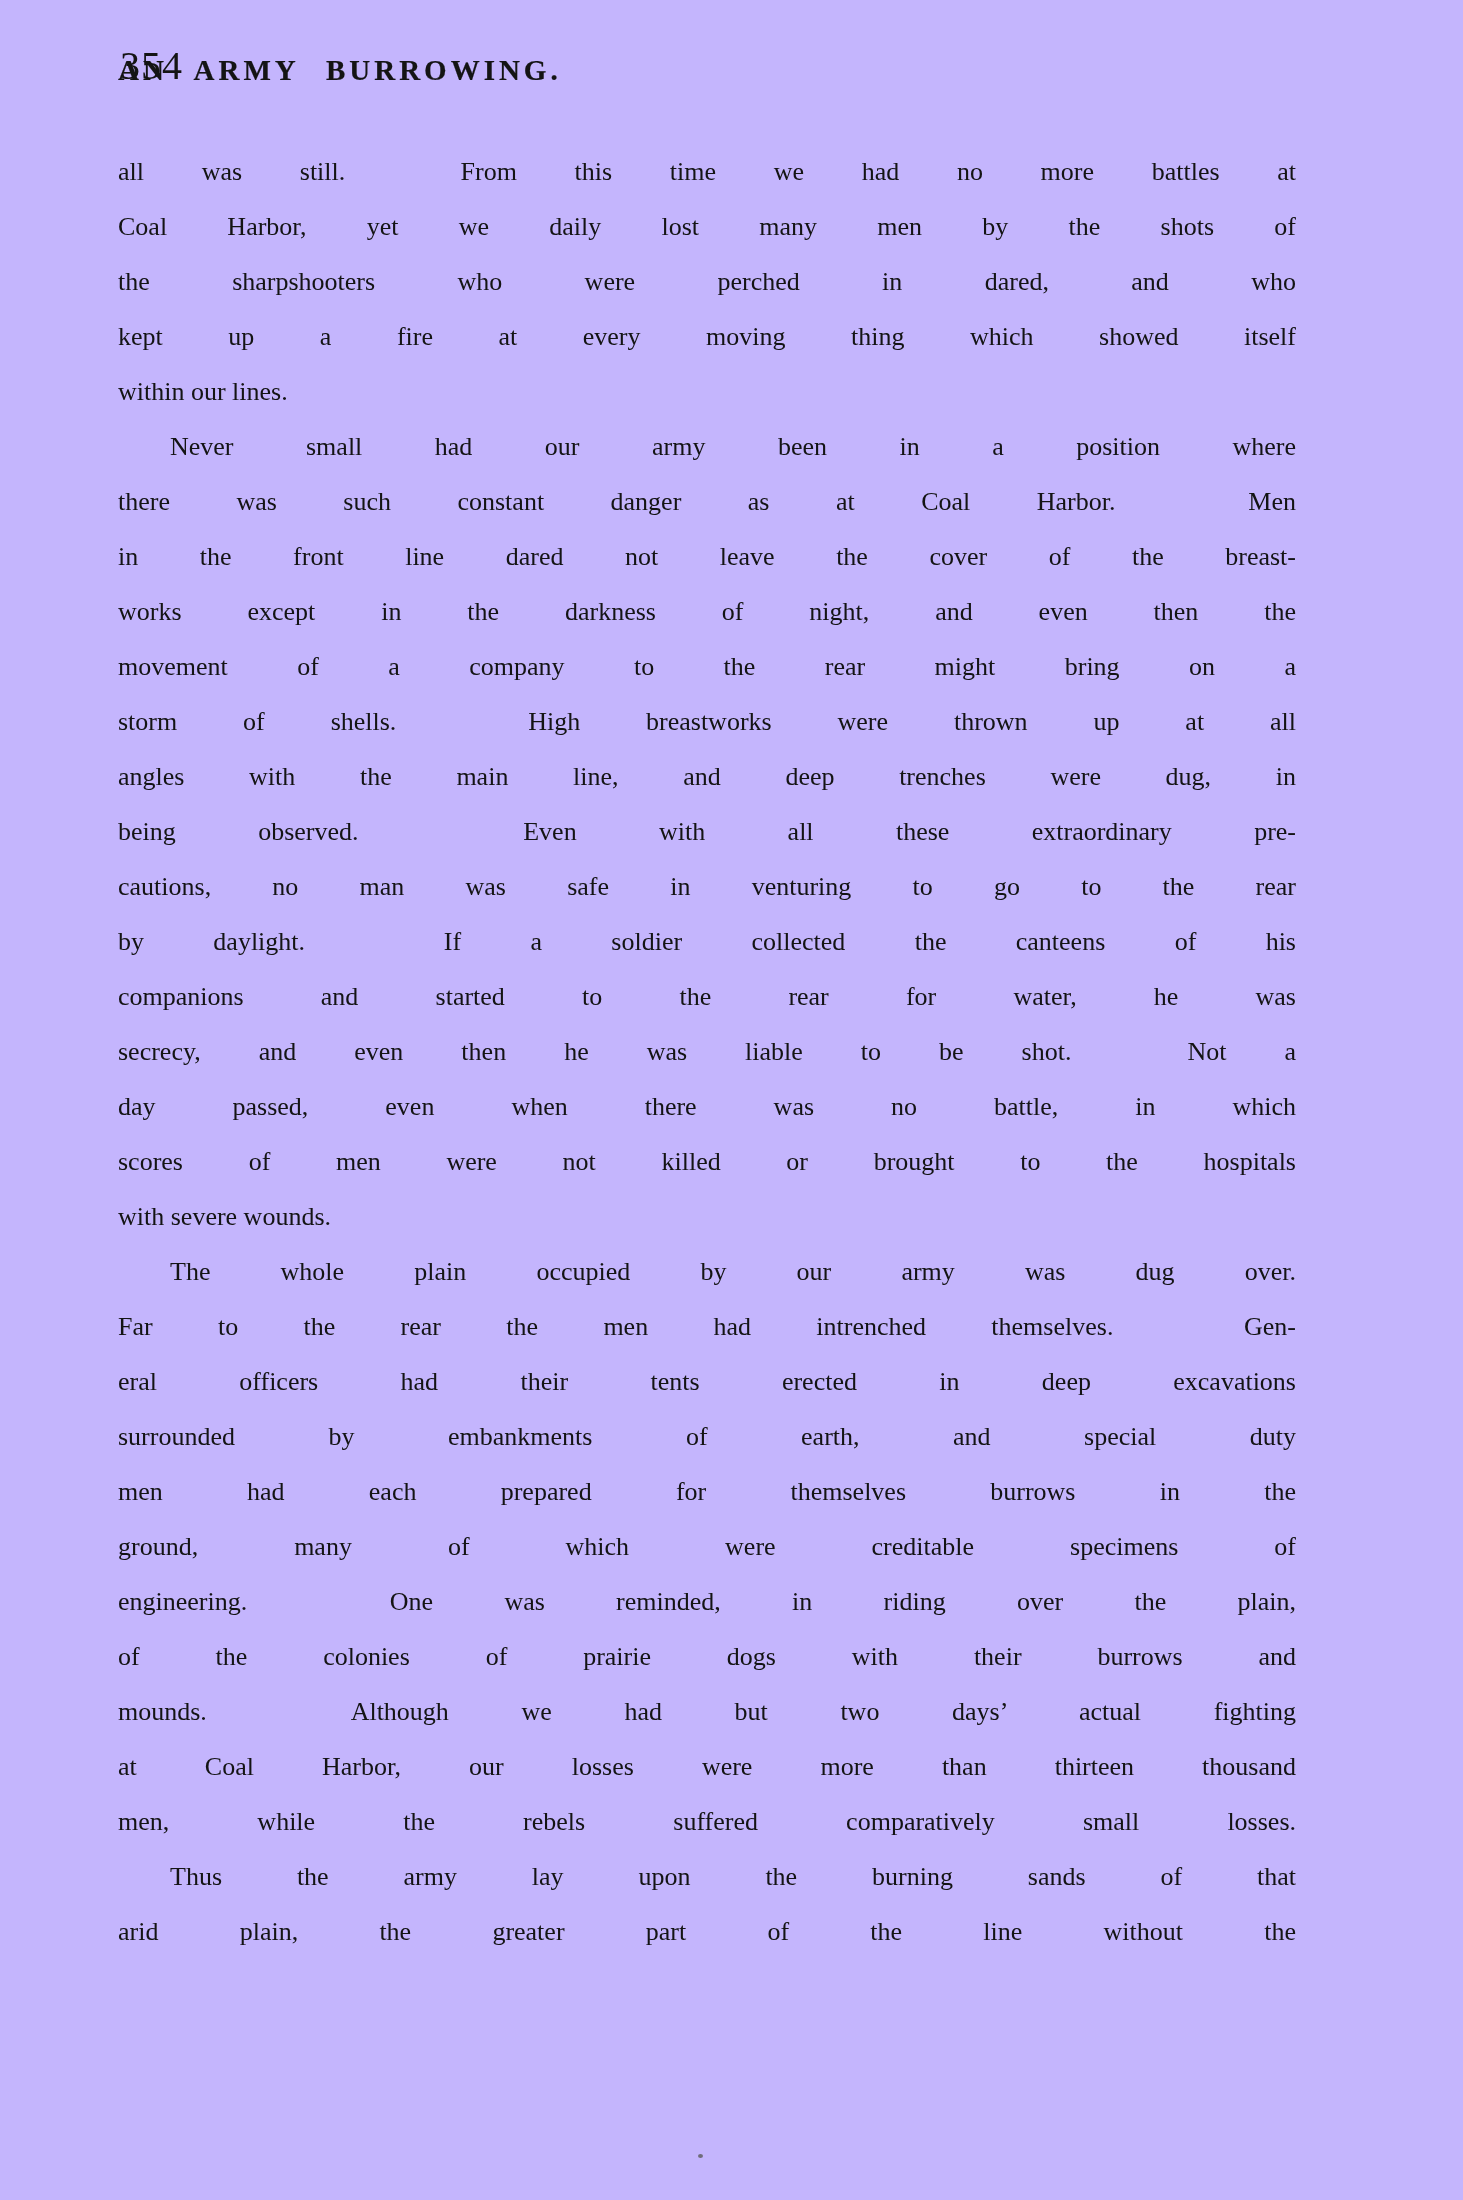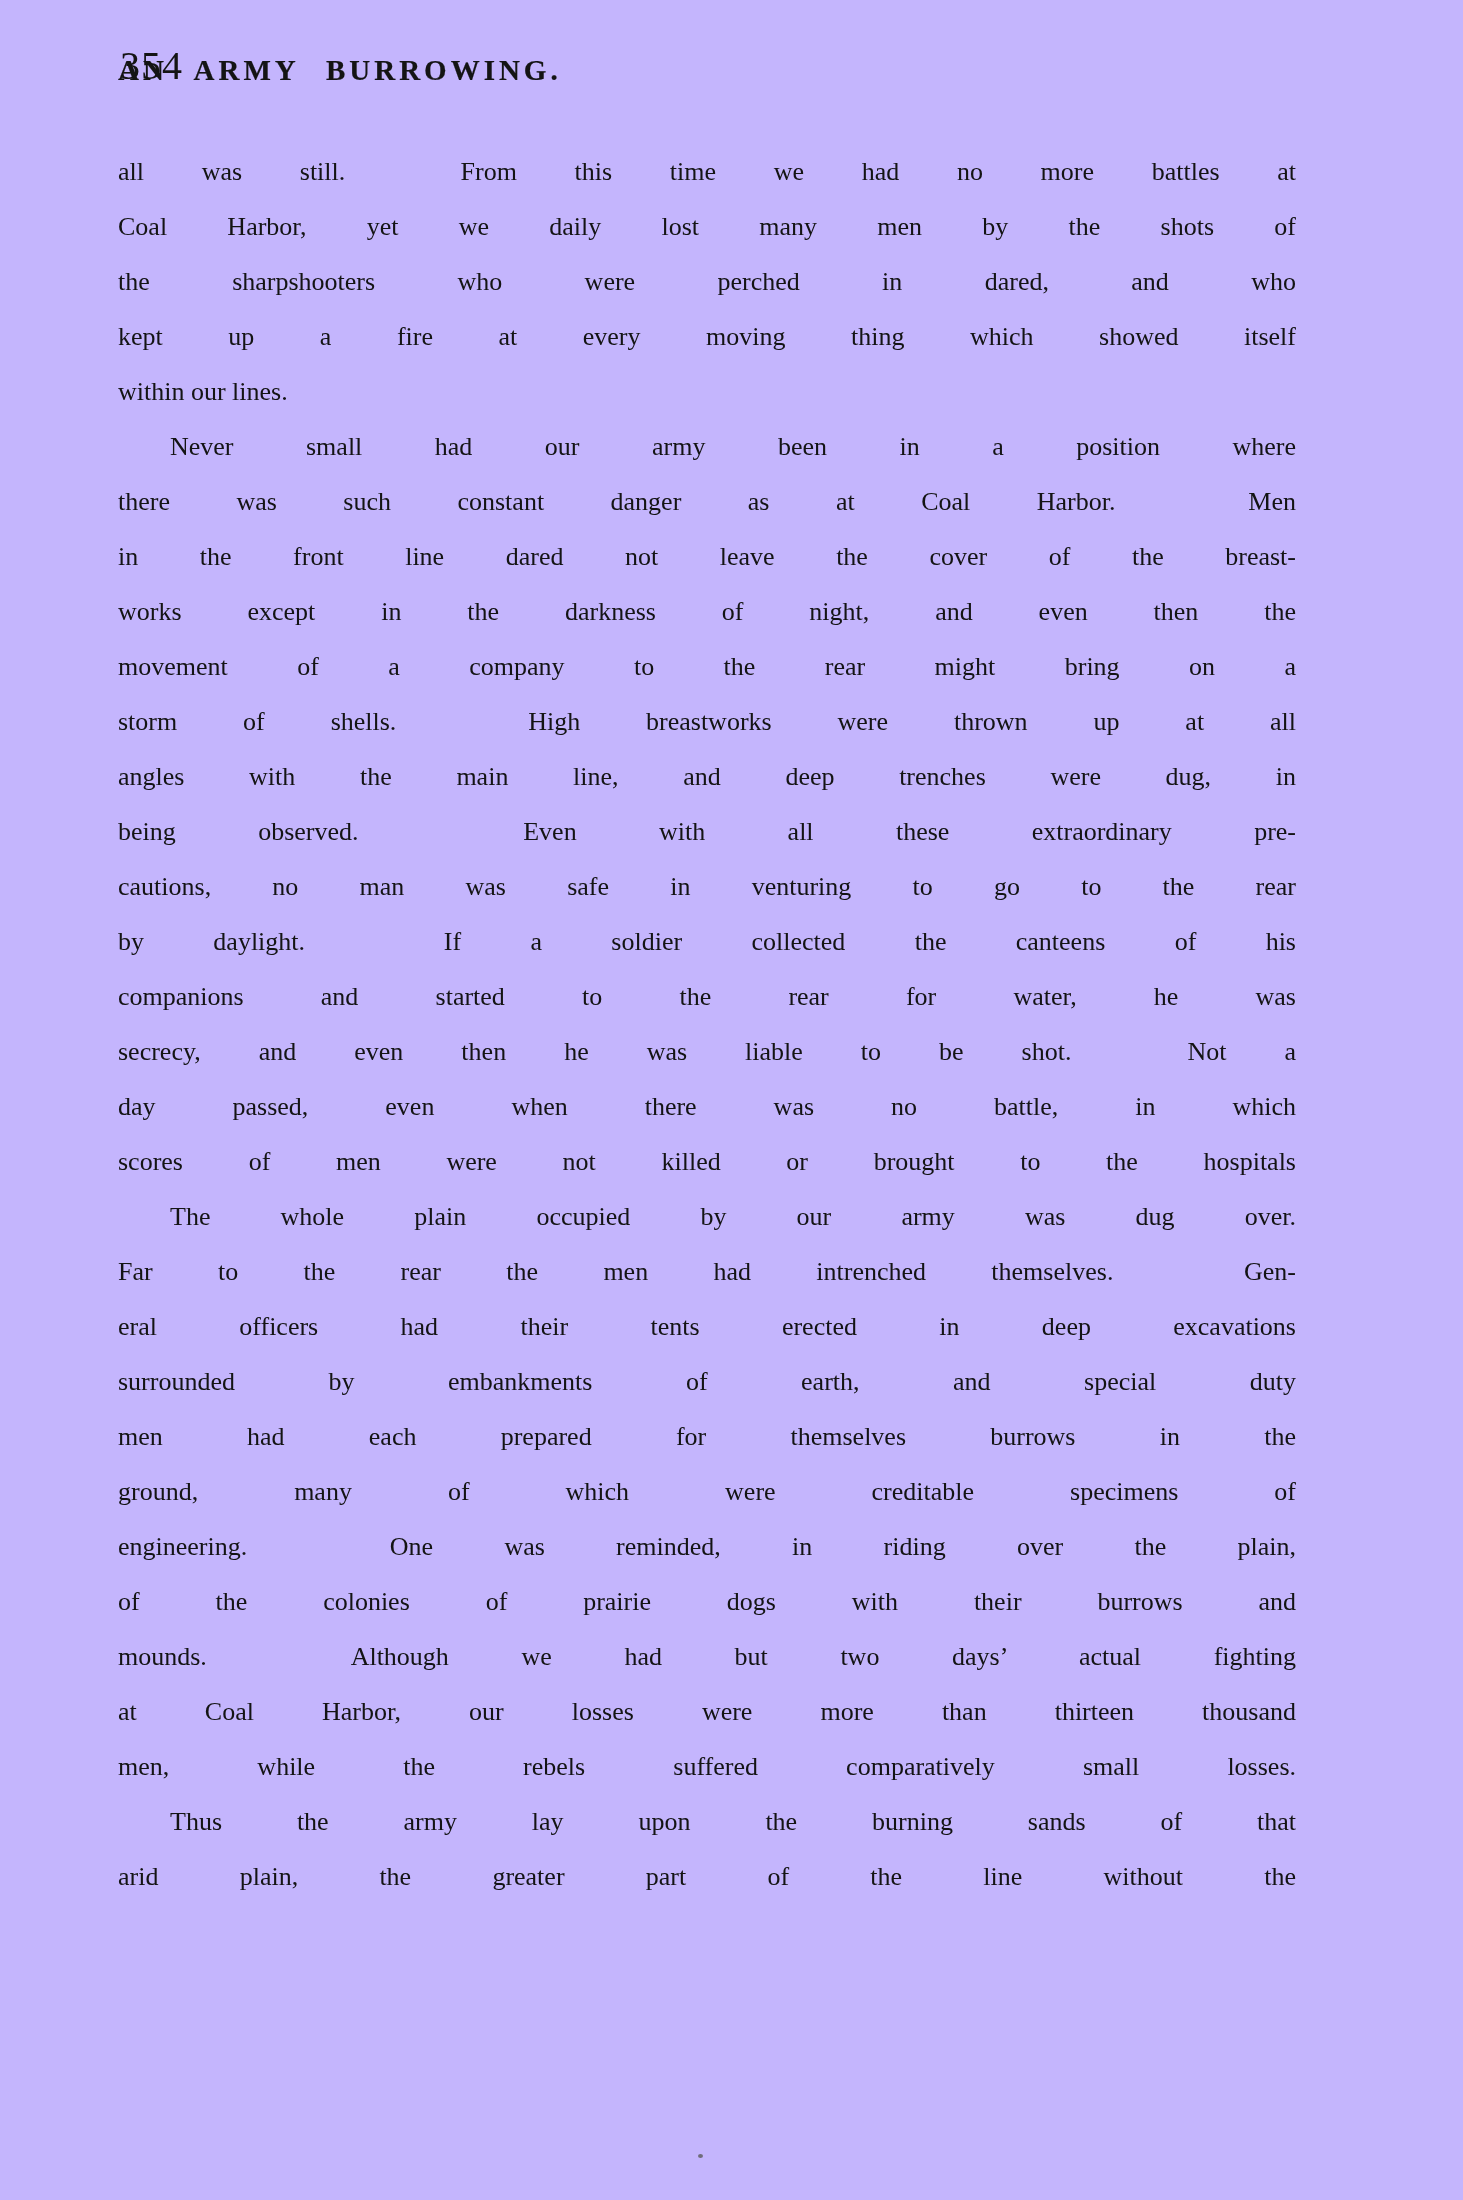--- a/index.html
+++ b/index.html
@@ -60,20 +60,21 @@
       <div class="line">movement of a company to the rear might bring on a</div>
       <div class="line">storm of shells.&nbsp; High breastworks were thrown up at all</div>
       <div class="line">angles with the main line, and deep trenches were dug, in</div>
       <div class="line">being observed.&nbsp; Even with all these extraordinary pre-</div>
       <div class="line">cautions, no man was safe in venturing to go to the rear</div>
       <div class="line">by daylight.&nbsp; If a soldier collected the canteens of his</div>
       <div class="line">companions and started to the rear for water, he was</div>
       <div class="line">secrecy, and even then he was liable to be shot.&nbsp; Not a</div>
       <div class="line">day passed, even when there was no battle, in which</div>
       <div class="line">scores of men were not killed or brought to the hospitals</div>
+      <div class="line lastshort">with severe wounds.</div>
       <div class="line indent">The whole plain occupied by our army was dug over.</div>
       <div class="line">Far to the rear the men had intrenched themselves.&nbsp; Gen-</div>
       <div class="line">eral officers had their tents erected in deep excavations</div>
       <div class="line">surrounded by embankments of earth, and special duty</div>
       <div class="line">men had each prepared for themselves burrows in the</div>
       <div class="line">ground, many of which were creditable specimens of</div>
       <div class="line">engineering.&nbsp; One was reminded, in riding over the plain,</div>
       <div class="line">of the colonies of prairie dogs with their burrows and</div>
       <div class="line">mounds.&nbsp; Although we had but two days’ actual fighting</div>
       <div class="line">at Coal Harbor, our losses were more than thirteen thousand</div>

